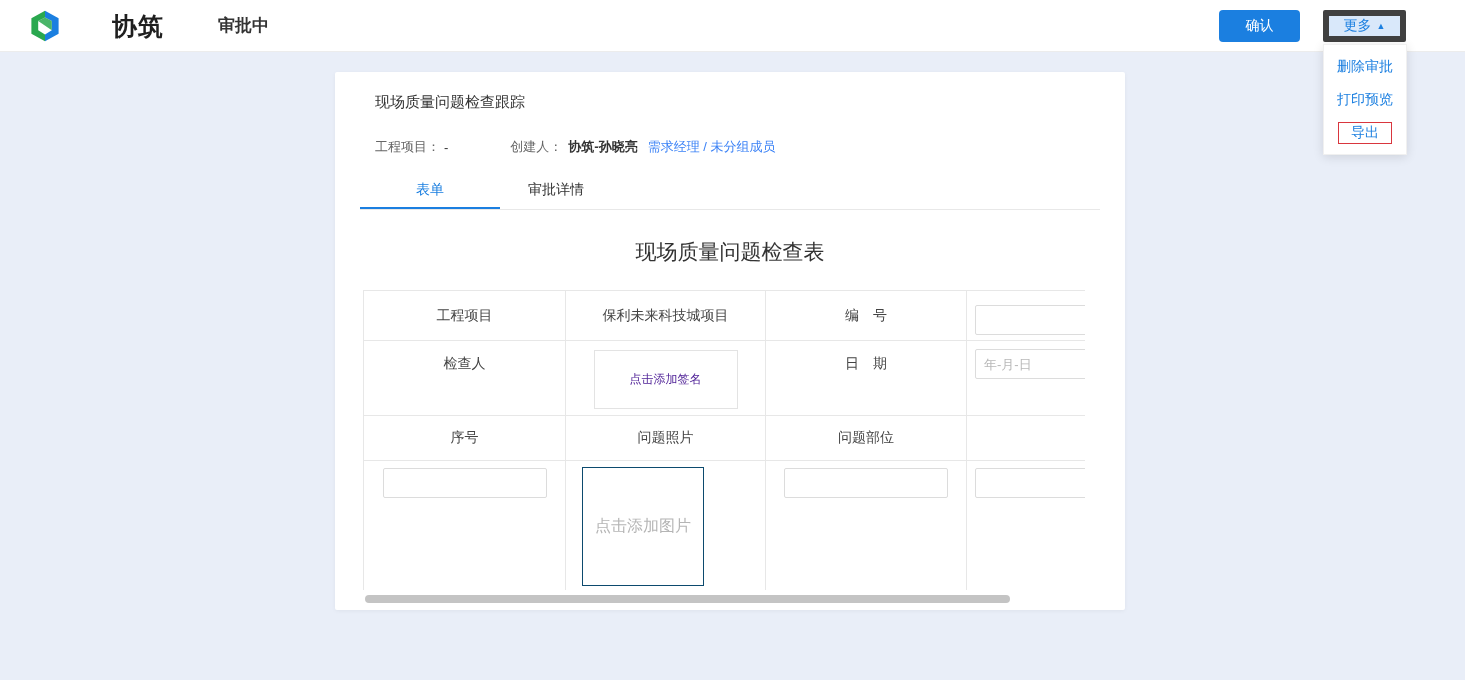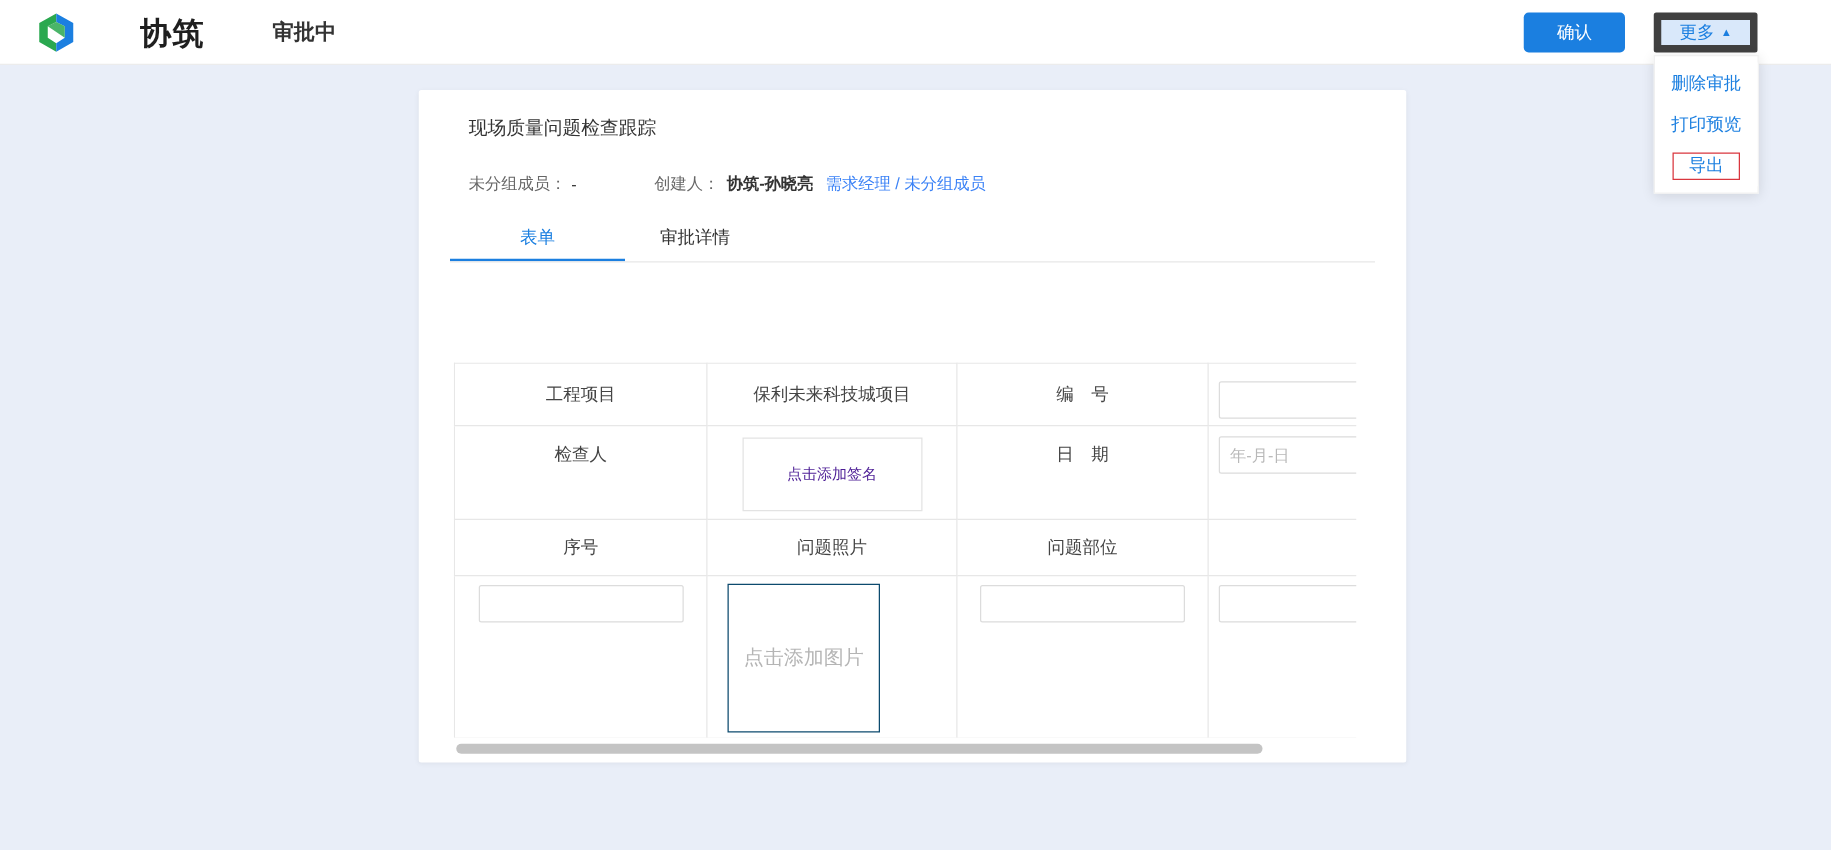--- a/index.html
+++ b/index.html
@@ -148,35 +148,36 @@
       <span class="hl">导出</span>
     </div>
   </div>
 </div>
 
 <div class="card">
 
   <div class="card-title">现场质量问题检查跟踪</div>
 
   <div class="meta-row">
-    <span class="meta-label">未分组成员：</span>
+    <span class="meta-label">工程项目：</span>
     <span class="meta-value">-</span>
     <span class="creator-group">
       <span class="meta-label">创建人：</span>
       <span class="creator-name">协筑-孙晓亮</span>
       <span class="creator-tags">需求经理 / 未分组成员</span>
     </span>
   </div>
 
   <div class="tabs">
     <div class="tab active">表单</div>
     <div class="tab tab-2">审批详情</div>
   </div>
   <div class="tabs-divider"></div>
 
+  <div class="form-title">现场质量问题检查表</div>
 
   <div class="table-wrap">
     <table class="form-table">
       <tbody>
           <tr class="r1">
         <td class="c1">工程项目</td>
         <td class="c2 cell-value">保利未来科技城项目</td>
         <td class="c3">编　号</td>
         <td class="c4">
           <input class="text-input wide-input" type="text" value="" style="">

